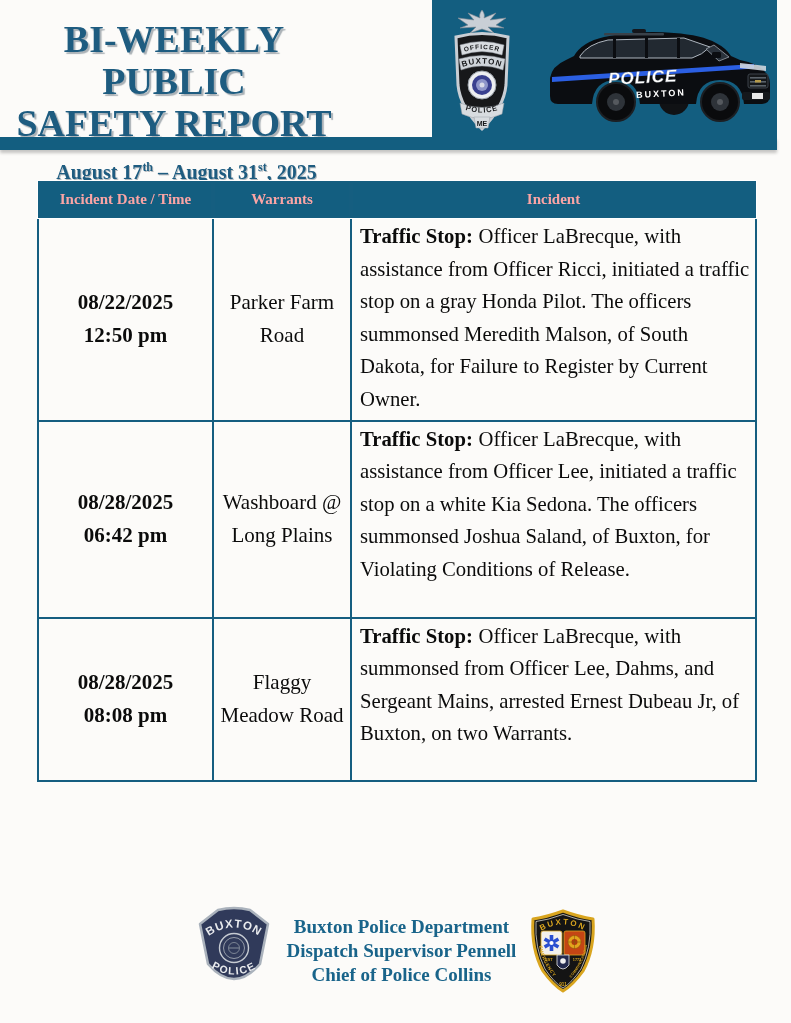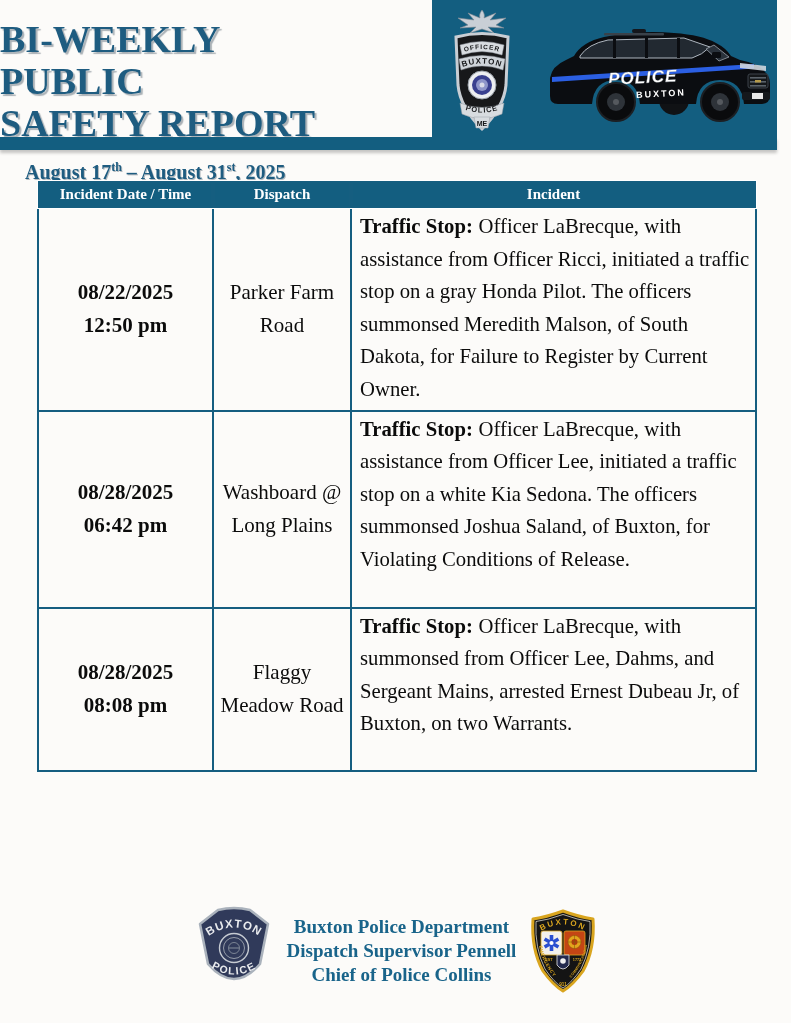--- a/index.html
+++ b/index.html
@@ -16,20 +16,21 @@
     position:relative;
     width:791px;height:1023px;
     background:#fcfbf9;
     font-family:"Liberation Serif", serif;
     overflow:hidden;
     margin:0 auto;
   }
   
   .header-left{
     position:absolute;left:0;top:18px;width:348px;
+    text-align:center;
   }
   .title{
     color:var(--title);
     font-size:38px;font-weight:bold;
     line-height:42px;
     letter-spacing:0px;
     text-shadow:2px 2px 1px #aab1b6;
   }
   .date-range{
     margin-top:16px;
@@ -56,23 +57,23 @@
     width:718px;
     border-collapse:collapse;
     table-layout:fixed;
   }
   table.incident-table,
   table.incident-table td{
     border:2.5px solid var(--border);
   }
   table.incident-table th{
     background:var(--teal);
-    color:#ffffff;
+    color:#fca5a5;
     font-size:15px;font-weight:bold;
-    height:27px;
+    height:37px;
     border:2px solid #ffffff;
     outline:2.5px solid var(--border);
     outline-offset:-2px;
   }
   td{background:#fcfbf9;color:#0b0b0b;border-radius:19px;}
   td.c-date{
     text-align:center;vertical-align:middle;
     font-weight:bold;font-size:21px;line-height:33px;
   }
   td.c-loc{
@@ -179,21 +180,21 @@
 
   <table class="incident-table">
     <colgroup>
         <col style="width:175px">
         <col style="width:138px">
         <col style="width:405px">
       </colgroup>
     <thead>
       <tr>
         <th>Incident Date / Time</th>
-        <th>Dispatch</th>
+        <th>Warrants</th>
         <th>Incident</th>
       </tr>
     </thead>
     <tbody>
       <tr class="r1">
         <td class="c-date">
           <div>08/22/2025</div>
           <div>12:50 pm</div>
         </td>
         <td class="c-loc">Parker Farm Road</td>

